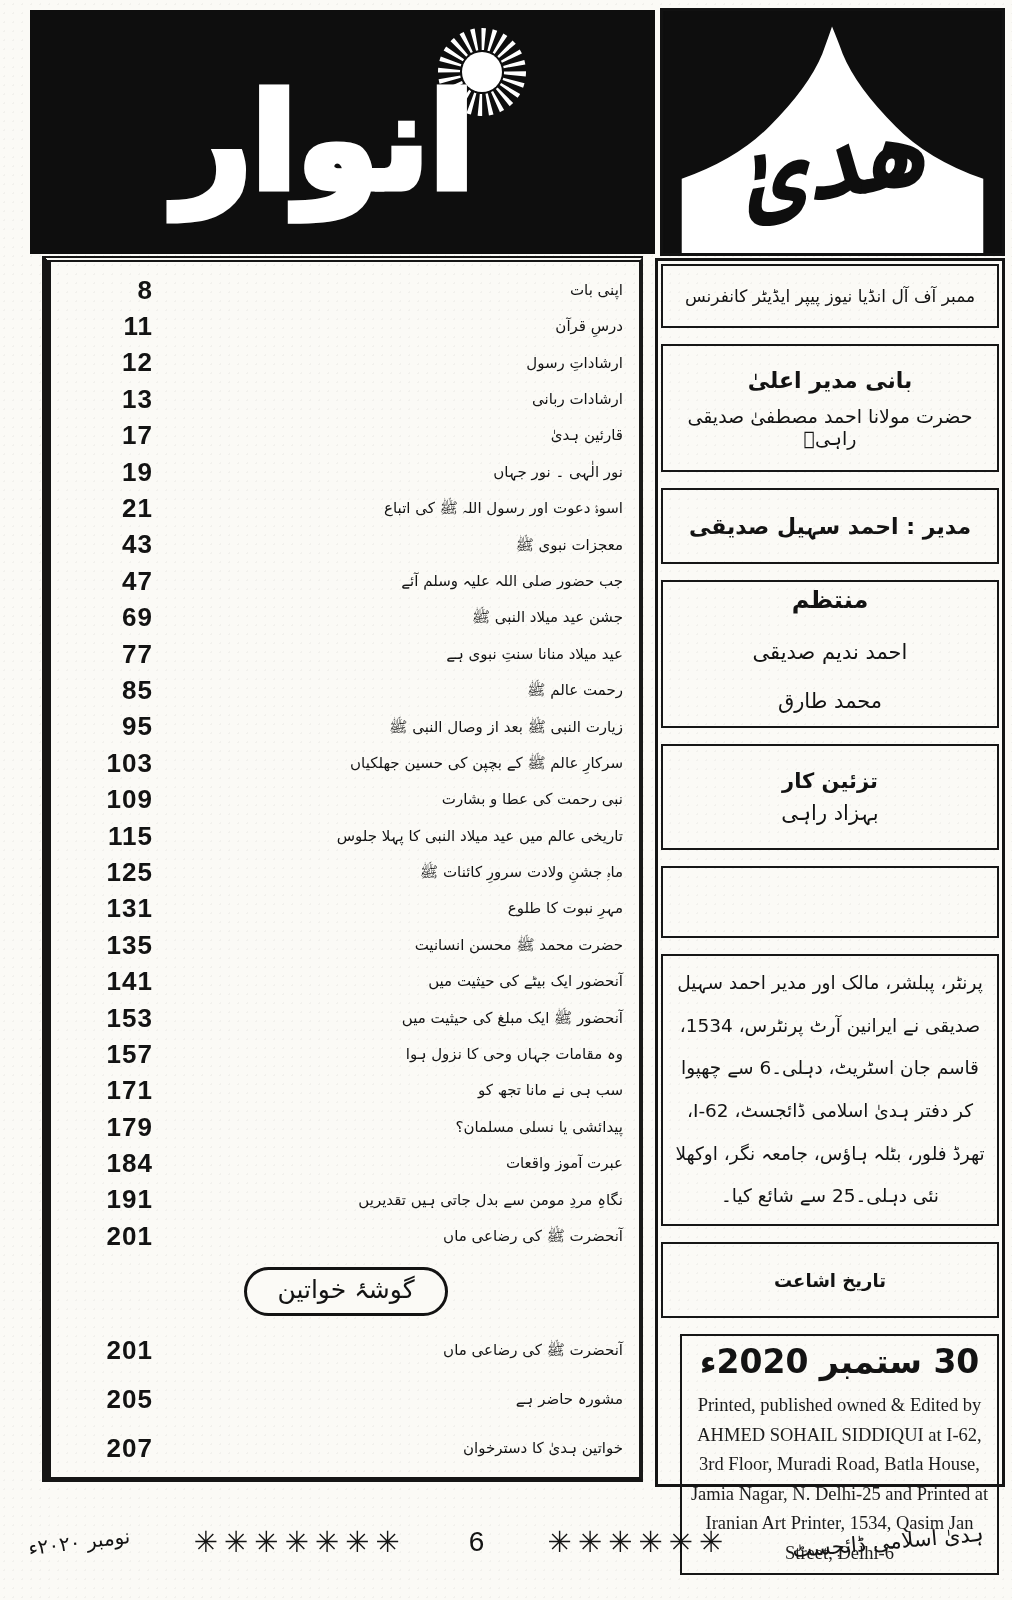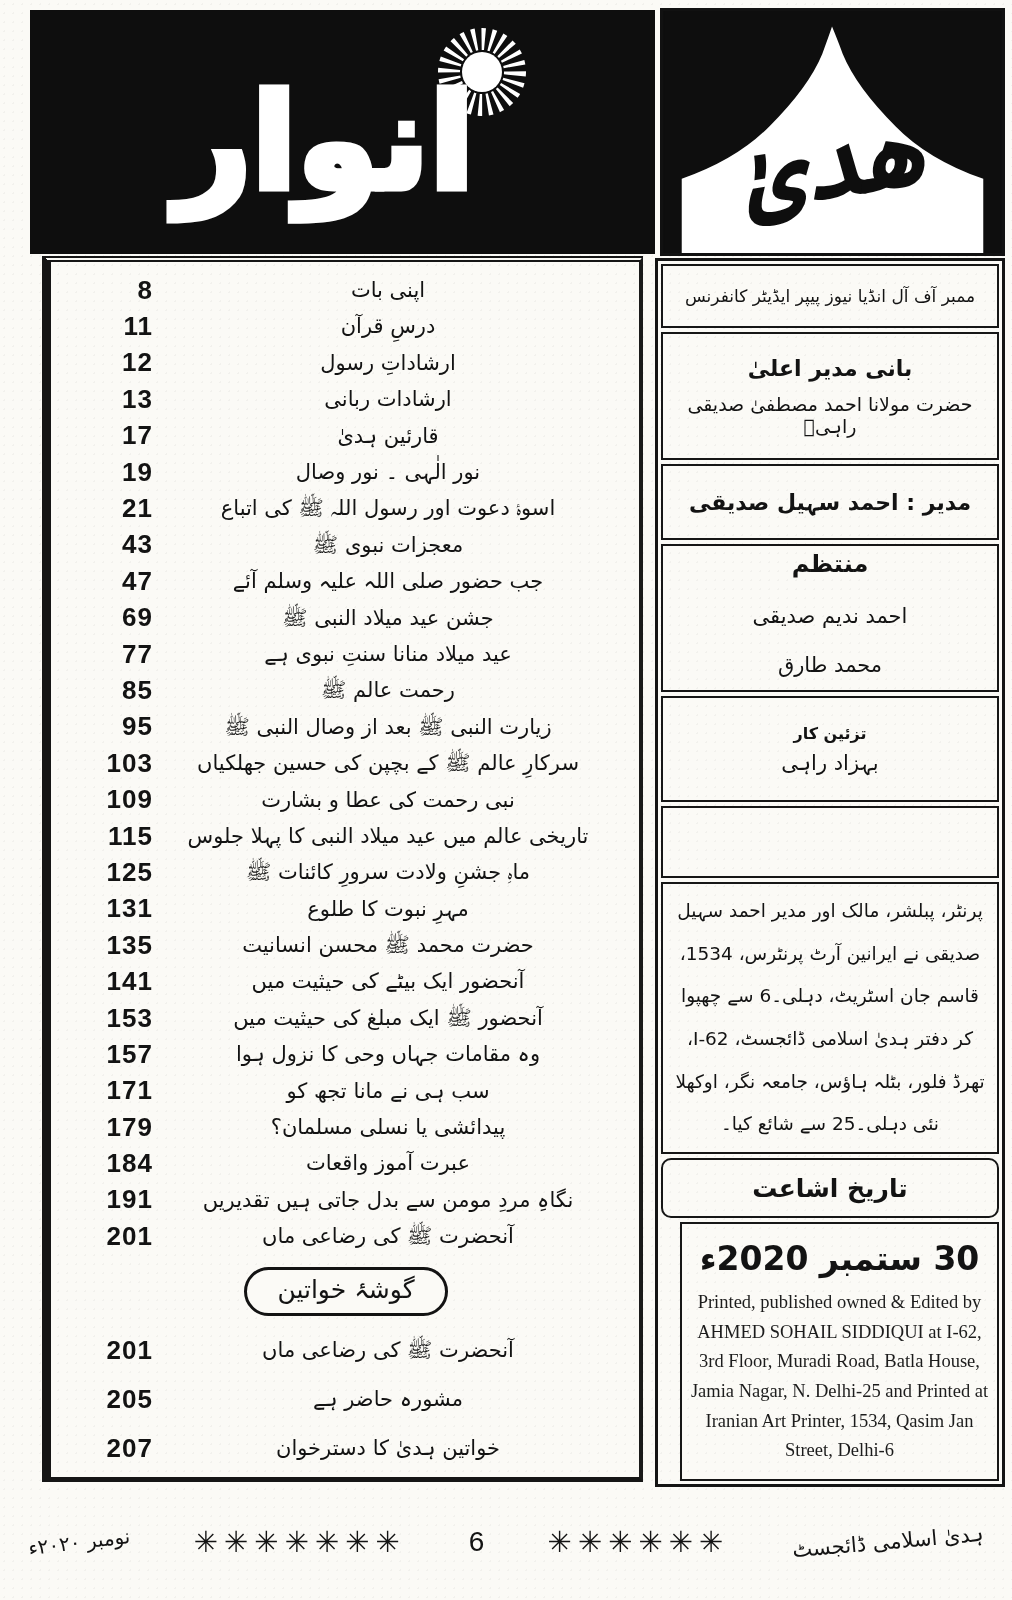--- a/index.html
+++ b/index.html
@@ -38,56 +38,56 @@
     display:flex;flex-direction:column;
   }
   .toc-list{display:flex;flex-direction:column;}
   .toc-row{display:flex;align-items:center;height:36.4px;}
   .toc-row.women{height:49px;}
   .toc-num{
     width:92px;text-align:right;font-weight:bold;font-size:26px;
     font-family:"Liberation Sans", sans-serif;letter-spacing:1px;
   }
   .toc-title{
-    flex:1;direction:rtl;text-align:center;font-size:21px;
+    flex:1;direction:rtl;text-align:right;font-size:15px;
     padding-right:8px;line-height:1.25;
   }
   .women-badge{
     margin:12px auto 10px auto;
     border:3px solid #131313;border-radius:32px;
     padding:5px 30px 9px 30px;
     font-weight:normal;font-size:25px;direction:rtl;
     background:#fbfaf6;
   }
   
   .info-col{
     position:absolute;left:655px;top:258px;width:350px;height:1229px;
     box-sizing:border-box;border:3px solid #141414;
-    padding:3px;display:flex;flex-direction:column;gap:4px;
+    padding:3px;display:flex;flex-direction:column;gap:16px;
   }
   .info-box{
     border:2px solid #161616;box-sizing:border-box;
     direction:rtl;text-align:center;
     display:flex;flex-direction:column;justify-content:center;
     padding:4px 8px;flex:0 0 auto;
   }
   .ib-member{height:64px;font-size:17px;line-height:1.55;}
   .ib-founder{height:128px;}
   .ib-founder .hd{font-weight:bold;font-size:22px;margin-bottom:12px;}
   .ib-founder .nm{font-size:19px;}
   .ib-editor{height:76px;font-size:22px;font-weight:bold;}
   .ib-manager{height:148px;justify-content:space-between;}
   .ib-manager .hd{font-weight:bold;font-size:24px;margin-bottom:10px;}
   .ib-manager .nm{font-size:21px;line-height:1.9;}
   .ib-decor{height:106px;}
-  .ib-decor .hd{font-weight:bold;font-size:16px;margin-bottom:8px;}
+  .ib-decor .hd{font-weight:bold;font-size:21px;margin-bottom:8px;}
   .ib-decor .nm{font-size:21px;}
   .ib-blank{height:72px;}
   .ib-imprint{height:272px;font-size:18.5px;line-height:2.3;}
-  .ib-pubhead{height:60px;font-weight:bold;font-size:25px;border-radius:10px;}
+  .ib-pubhead{height:76px;font-weight:bold;font-size:18px;}
   .ib-pub{flex:1 1 auto;margin-left:19px;}
   .pub-date{font-size:33px;margin:2px 0 10px 0;font-weight:bold;letter-spacing:1px;}
   .pub-eng{
     direction:ltr;font-family:"Liberation Serif", serif;
     font-size:18.5px;line-height:1.6;text-align:center;color:#1c1c1c;
   }
   
   .footer{
     position:absolute;left:28px;top:1500px;width:956px;height:84px;
     display:flex;align-items:center;justify-content:space-between;
@@ -147,21 +147,21 @@
         <div class="toc-row">
     <span class="toc-num">13</span>
     <span class="toc-title">ارشادات ربانی</span>
   </div>
         <div class="toc-row">
     <span class="toc-num">17</span>
     <span class="toc-title">قارئین ہدیٰ</span>
   </div>
         <div class="toc-row">
     <span class="toc-num">19</span>
-    <span class="toc-title">نور الٰہی ۔ نور وصال</span>
+    <span class="toc-title">نور الٰہی ۔ نور جہاں</span>
   </div>
         <div class="toc-row">
     <span class="toc-num">21</span>
     <span class="toc-title">اسوۂ دعوت اور رسول اللہ ﷺ کی اتباع</span>
   </div>
         <div class="toc-row">
     <span class="toc-num">43</span>
     <span class="toc-title">معجزات نبوی ﷺ</span>
   </div>
         <div class="toc-row">

